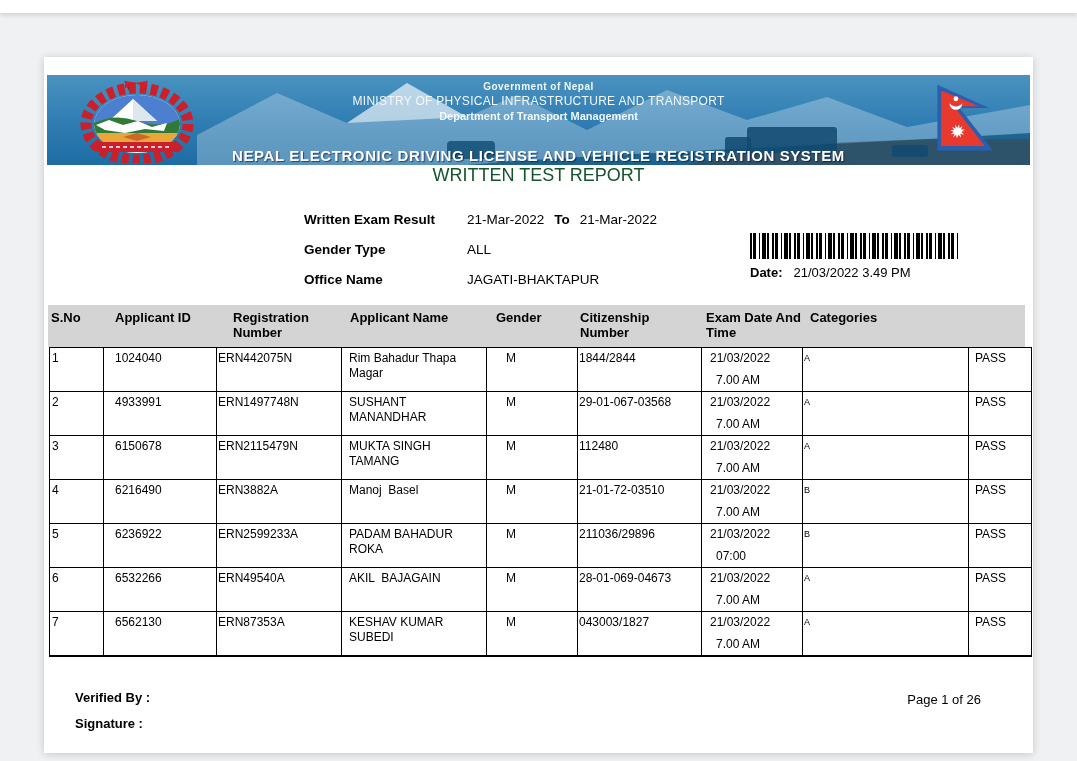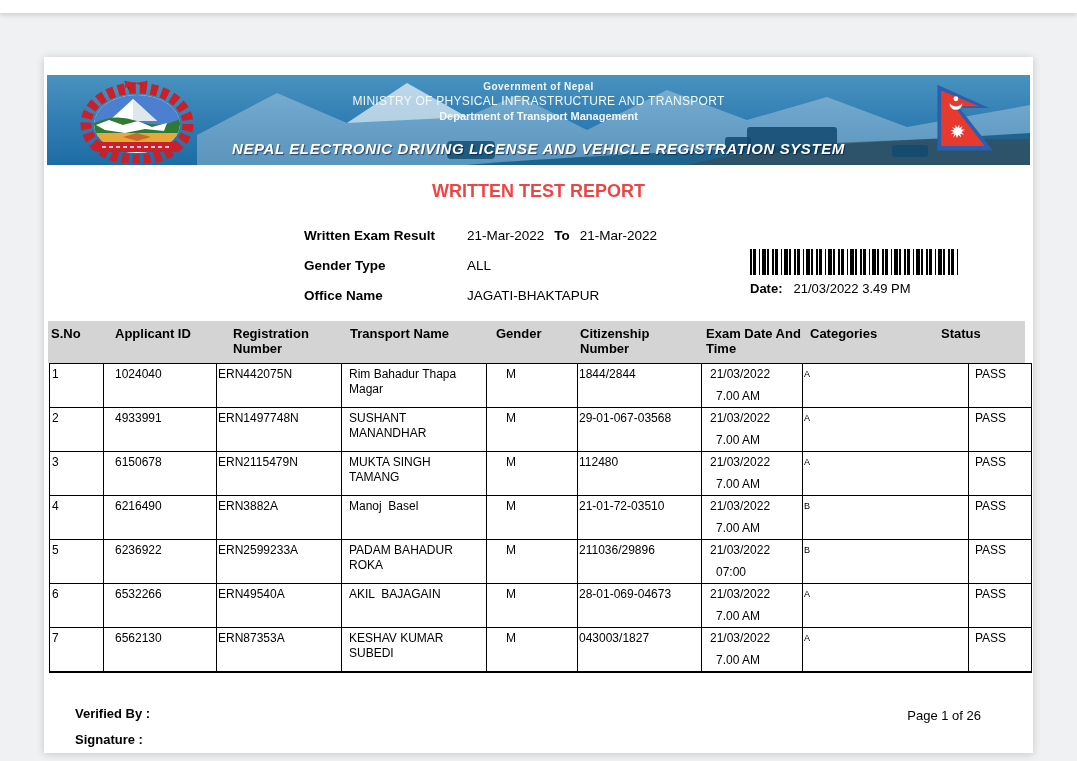--- a/index.html
+++ b/index.html
@@ -12,28 +12,28 @@
 
   
   .banner { position:relative; margin:18px 3px 0 3px; height:90px; overflow:hidden;
     background:linear-gradient(180deg,#4a93c0 0%, #2e7cb2 55%, #1d6ca3 100%); }
   .banner svg.bg { position:absolute; left:0; top:0; width:100%; height:100%; }
   .banner-text { position:absolute; left:0; top:0; width:100%; text-align:center;
     color:#f2f8fc; }
   .bt1 { margin-top:6px; font-size:10px; font-weight:bold; letter-spacing:.5px; }
   .bt2 { margin-top:2px; font-size:12px; font-weight:normal; letter-spacing:.3px; }
   .bt3 { margin-top:2px; font-size:11px; font-weight:bold; }
-  .bt4 { margin-top:18px; font-size:15px; font-weight:bold; letter-spacing:.6px;
-    color:#ffffff; text-shadow:1px 1px 1px rgba(0,0,30,.55);font-style:italic; }
+  .bt4 { margin-top:25px; font-size:15px; font-weight:bold; letter-spacing:.6px;
+    color:#ffffff; text-shadow:1px 1px 1px rgba(0,0,30,.55); }
   .emblem { position:absolute; left:28px; top:4px; width:124px; height:84px; }
   .flag { position:absolute; right:22px; top:8px; width:82px; height:74px; }
 
   
-  h1.report-title { margin-top:16px; text-align:center; font-size:18px;
-    font-weight:bold; color:#ef4444; }
+  h1.report-title { text-align:center; font-size:18px;
+    font-weight:normal; color:#14532d; }
   .info-section { position:relative; margin-top:14px; height:105px; font-size:13.5px; }
   .info-left { position:absolute; left:260px; top:12px; }
   .info-row { margin-bottom:15px; white-space:nowrap; }
   .info-label { display:inline-block; width:163px; font-weight:bold; }
   .info-to { font-weight:bold; margin:0 10px; }
   .info-right { position:absolute; left:706px; top:33px; width:240px; }
   .barcode { width:208px; height:26px;
     background:repeating-linear-gradient(90deg,
       #000 0 2px, #fff 2px 3px, #000 3px 6px, #fff 6px 9px,
       #000 9px 10px, #fff 10px 12px, #000 12px 16px, #fff 16px 17px,
@@ -158,26 +158,25 @@
       <div class="date-row">
         <span class="date-label">Date:</span><span>21/03/2022 3.49 PM</span>
       </div>
     </div>
   </div>
 
   <div class="thead-bar">
       <div class="hcell h0">S.No</div>
       <div class="hcell h1">Applicant ID</div>
       <div class="hcell h2">Registration Number</div>
-      <div class="hcell h3">Transport Name</div>
+      <div class="hcell h3">Applicant Name</div>
       <div class="hcell h4">Gender</div>
       <div class="hcell h5">Citizenship Number</div>
       <div class="hcell h6">Exam Date And Time</div>
       <div class="hcell h7">Categories</div>
-      <div class="hcell h8">Status</div>
     </div>
 
   <table class="results">
     <tbody>
         <tr>
           <td class="c0">1</td>
           <td class="c1">1024040</td>
           <td class="c2">ERN442075N</td>
           <td class="c3">Rim Bahadur Thapa Magar</td>
           <td class="c4">M</td>

